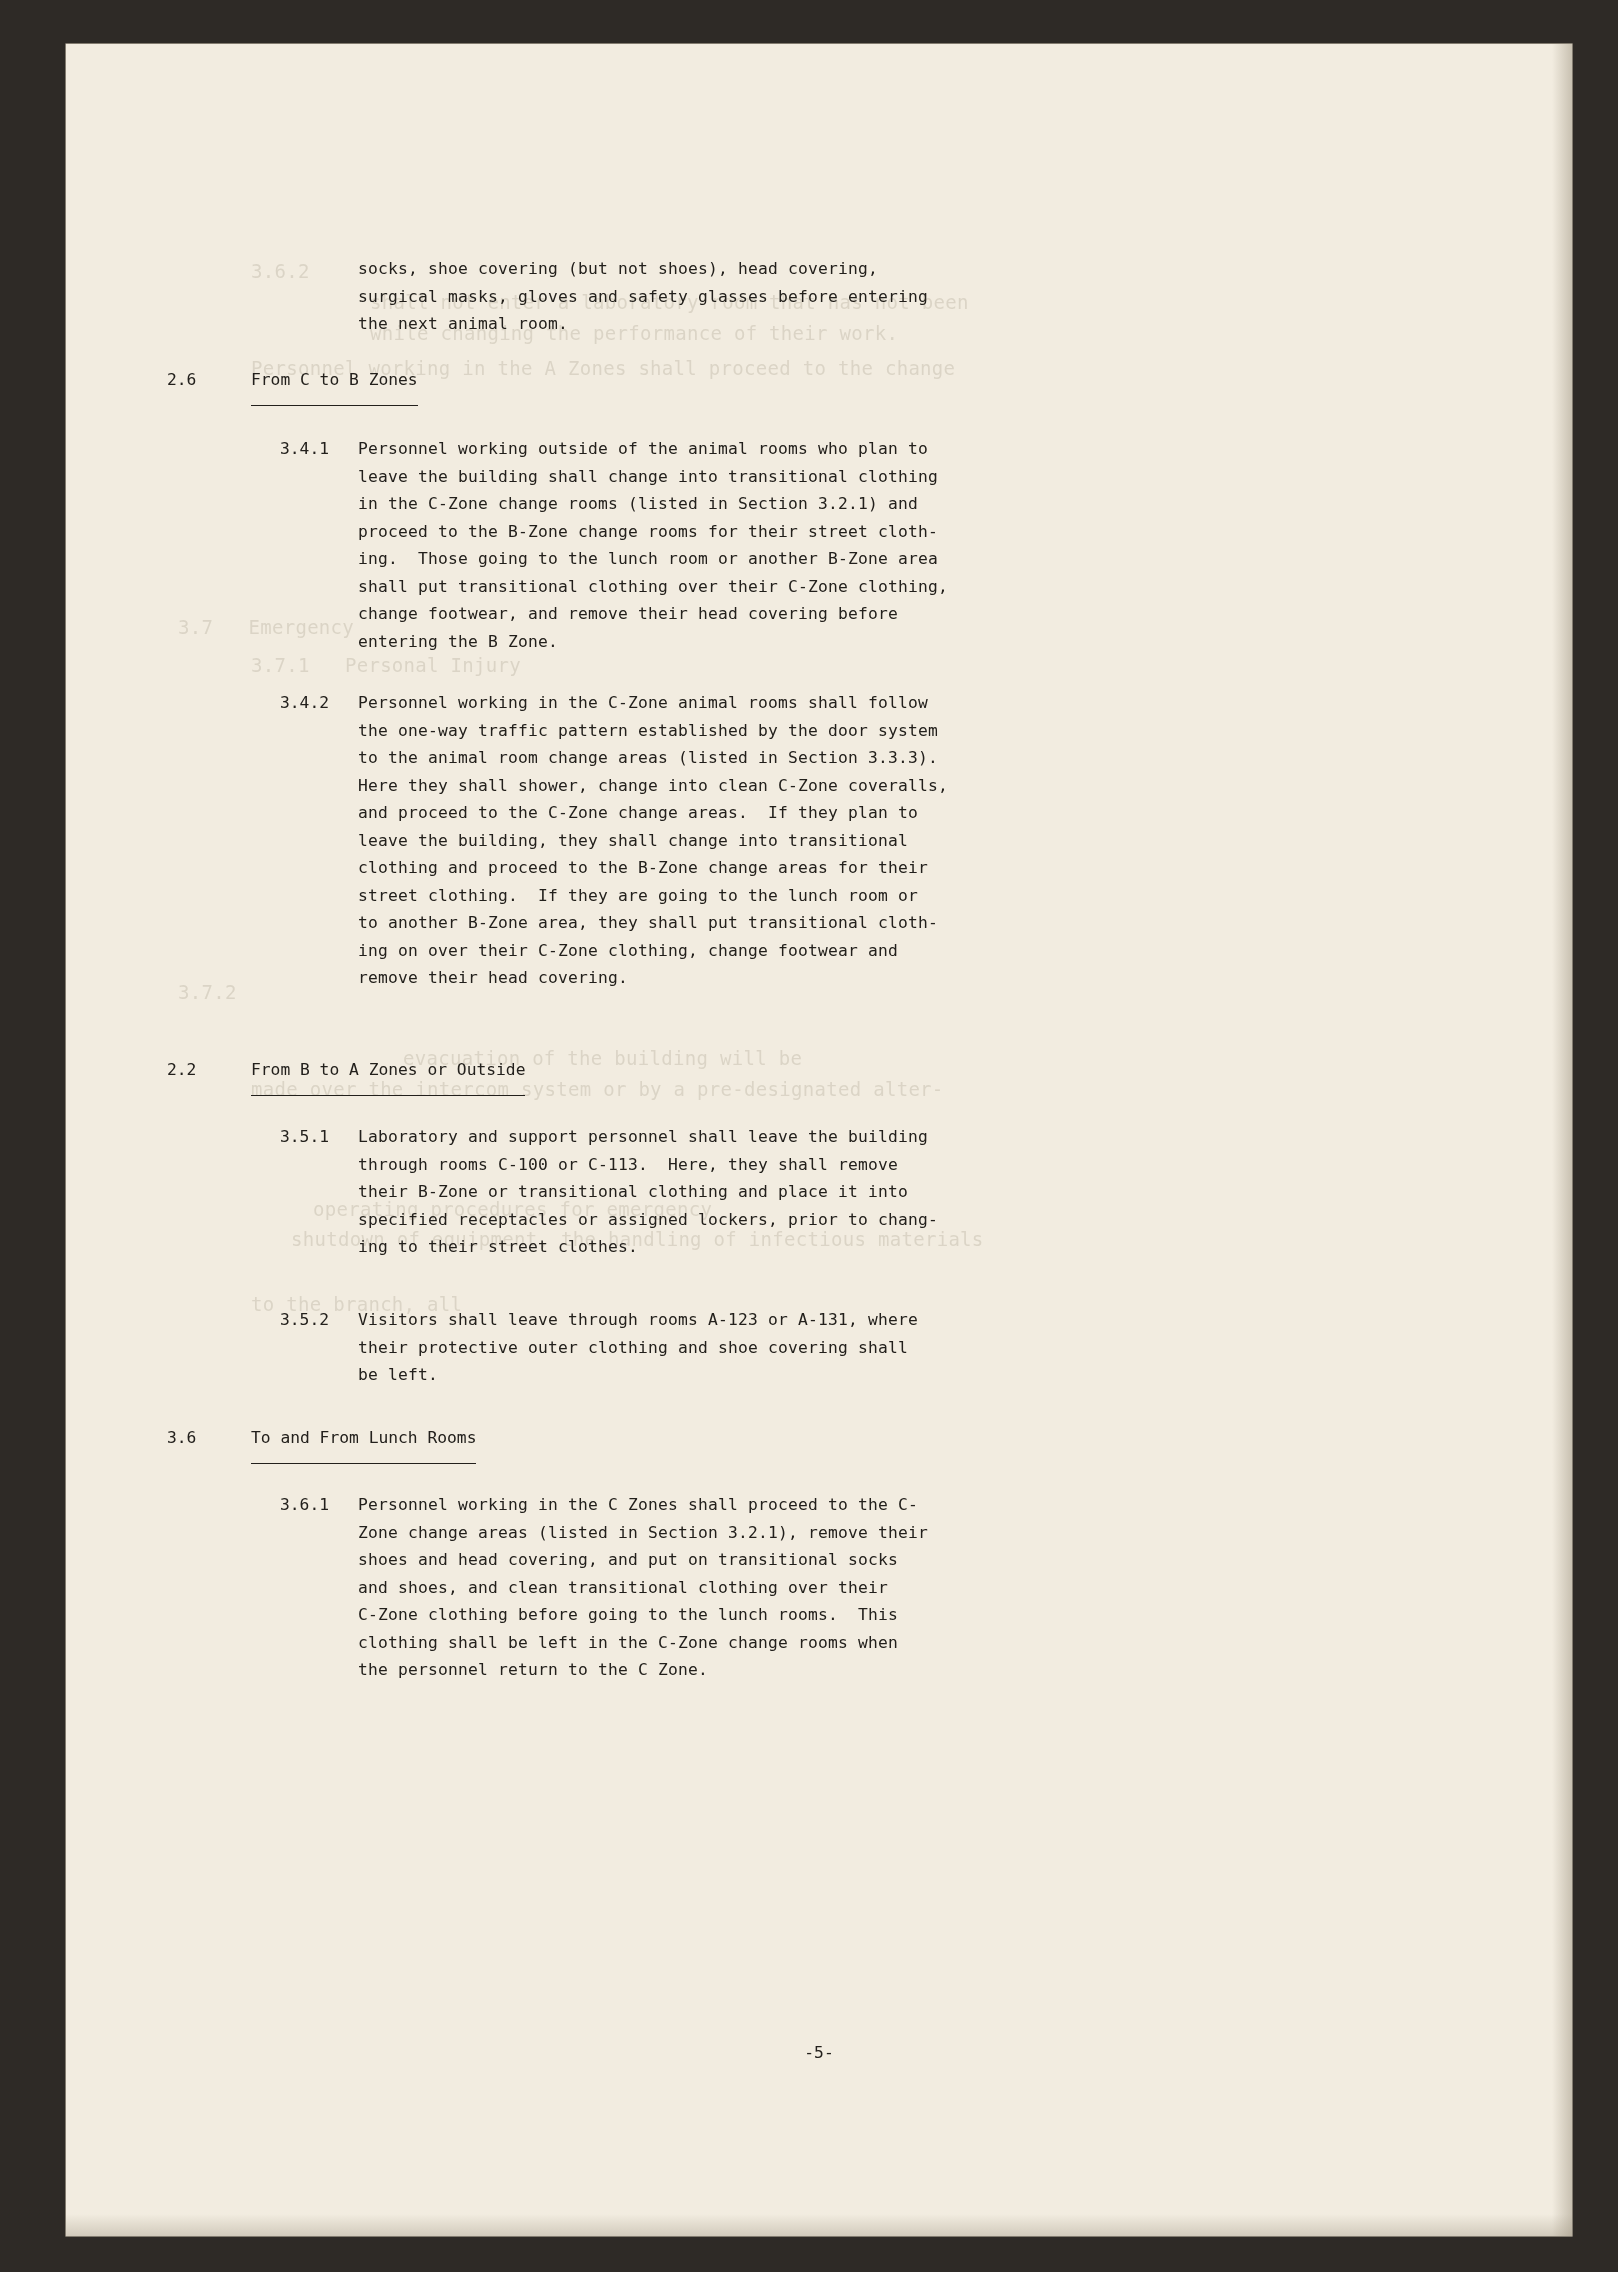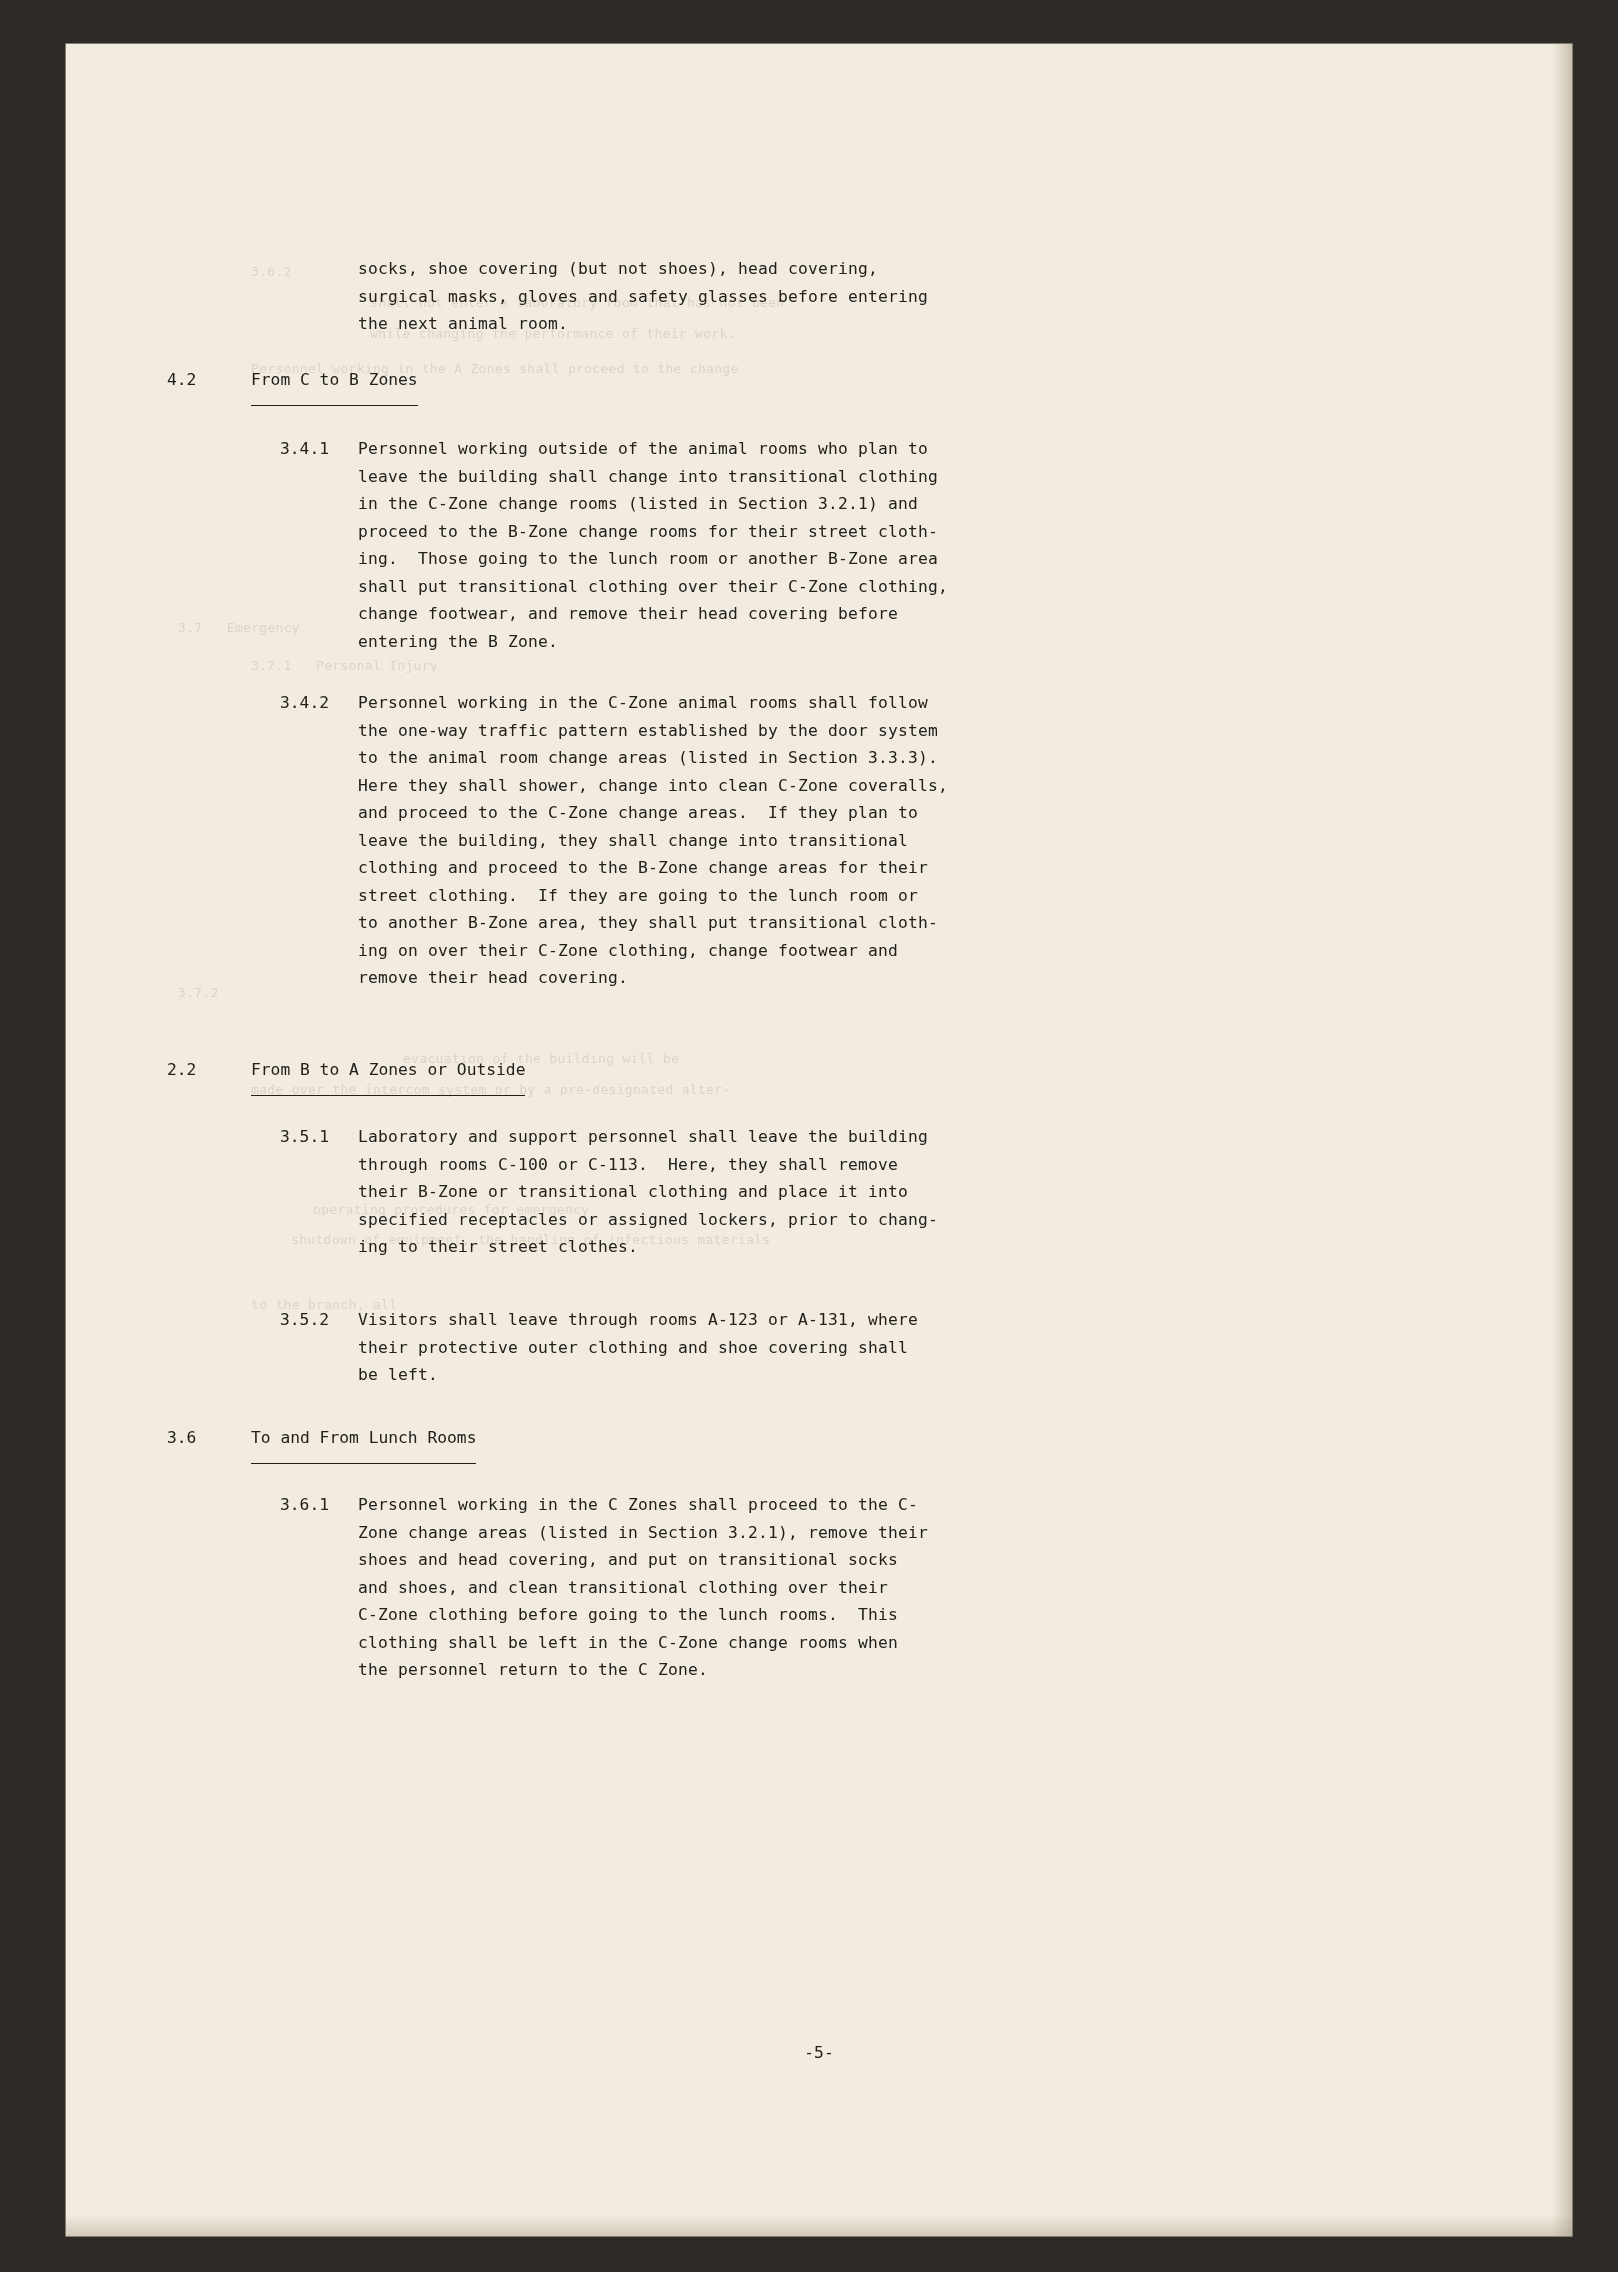--- a/index.html
+++ b/index.html
@@ -56,21 +56,21 @@
   
   .ghost {
     position: absolute;
     left: 0;
     top: 0;
     width: 100%;
     height: 100%;
     color: #c9c2b2;
     opacity: 0.55;
     pointer-events: none;
-    font-size: 13px;
+    font-size: 19px;
     line-height: 31.5px;
     letter-spacing: 0.3px;
   }
   .ghost .gline {
     position: absolute;
     white-space: pre;
   }
 
   
   .content {
@@ -144,21 +144,21 @@
       <div class="gline" style="left:247px; top:1150px;">operating procedures for emergency</div>
       <div class="gline" style="left:185px; top:1245px;">to the branch, all</div>
     </div>
 
     <div class="content">
 
       <div class="block para-text" style="left:292px; top:211px; width:1068px;">socks, shoe covering (but not shoes), head covering,
 surgical masks, gloves and safety glasses before entering
 the next animal room.</div>
 
-      <div class="heading-num" style="left:101px; top:322px;">4.2</div>
+      <div class="heading-num" style="left:101px; top:322px;">2.6</div>
       <div class="heading-title" style="left:185px; top:322px;">From C to B Zones</div>
 
       <div class="num" style="left:214px; top:391px;">3.4.1</div>
       <div class="block para-text" style="left:292px; top:391px; width:1079px;">Personnel working outside of the animal rooms who plan to
 leave the building shall change into transitional clothing
 in the C-Zone change rooms (listed in Section 3.2.1) and
 proceed to the B-Zone change rooms for their street cloth-
 ing.  Those going to the lunch room or another B-Zone area
 shall put transitional clothing over their C-Zone clothing,
 change footwear, and remove their head covering before

